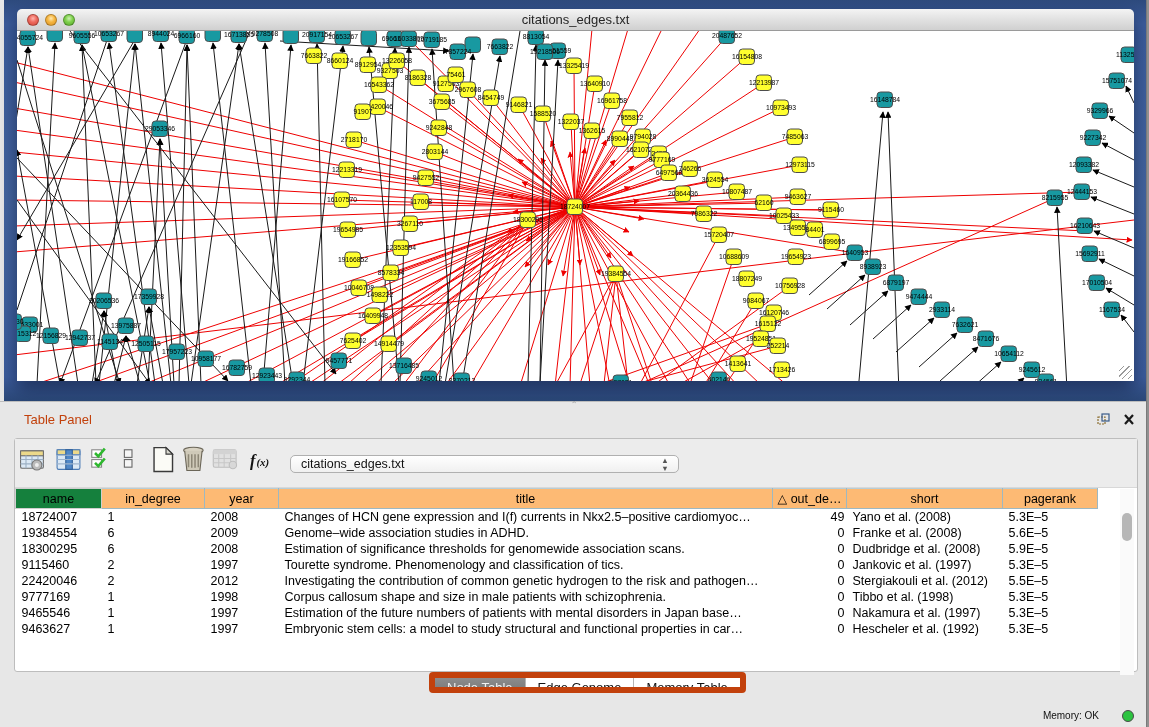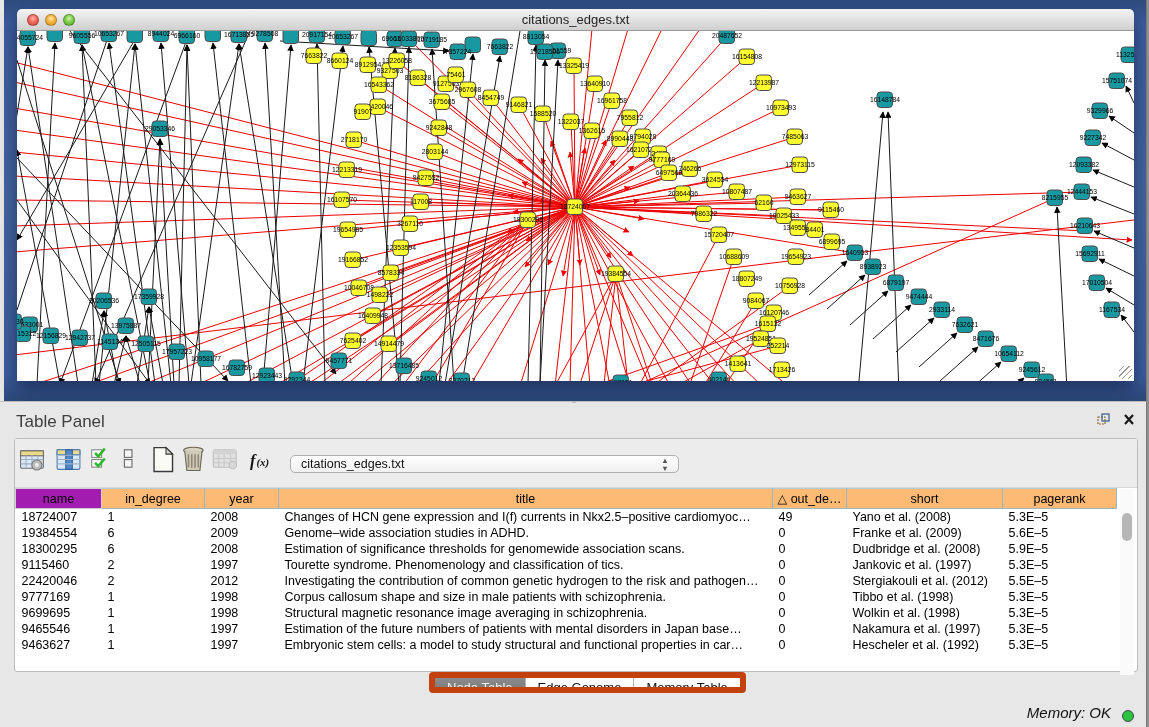--- a/index.html
+++ b/index.html
@@ -12,40 +12,40 @@
   border-bottom:1px solid #9a9a9a; }
 .titlebar .t { position:absolute; left:0; right:0; top:3px; text-align:center; font-size:13px; color:#262626; }
 .tl { position:absolute; top:5px; width:12px; height:12px; border-radius:50%; border:1px solid rgba(0,0,0,.25); }
 .tl.r { left:10px; background:radial-gradient(circle at 50% 35%,#ffb3ab 0%,#ee6a5e 45%,#d3473a 100%); }
 .tl.y { left:28px; background:radial-gradient(circle at 50% 35%,#ffe9b0 0%,#f5b43e 45%,#dc9426 100%); }
 .tl.g { left:46px; background:radial-gradient(circle at 50% 35%,#cdf0b2 0%,#7ed04b 45%,#58a82d 100%); }
 .canvas { position:absolute; left:0; top:22px; width:1117px; height:350px; background:#fff; overflow:hidden; }
 .grip { position:absolute; right:2px; bottom:2px; width:13px; height:13px;
   background:repeating-linear-gradient(135deg,transparent 0 3px,#9a9a9a 3px 4px); }
 .panel { position:absolute; left:0; top:401px; width:1149px; height:326px; background:#e7e7e7; border-top:1px solid #bdbdbd; }
-.ptitle { position:absolute; left:16px; top:10px; font-size:17px; color:#404040; }
+.ptitle { position:absolute; left:24px; top:10px; font-size:13px; color:#c2410c; }
 .pticons { position:absolute; right:12px; top:11px; }
 .tframe { position:absolute; left:14px; top:36px; width:1124px; height:234px; background:#fff; border:1px solid #bdbdbd; border-radius:3px; }
 .toolbar { position:absolute; left:0; top:0; width:100%; height:49px; background:#ececec; border-bottom:1px solid #d8d8d8; }
 .combo { position:absolute; left:275px; top:16px; width:389px; height:18px; border:1px solid #b0b0b0; border-radius:5px;
   background:linear-gradient(180deg,#ffffff,#f0f0f0); font-size:12.5px; color:#111; line-height:17px; padding-left:10px; }
 .stepper { position:absolute; right:7px; top:1px; width:12px; height:16px; font-size:7.5px; color:#555; line-height:8px; text-align:center; }
 table.grid { position:absolute; left:0px; top:49px; border-collapse:collapse; table-layout:fixed; font-size:12.5px; color:#000; width:1082px; }
 table.grid th { height:20px; font-weight:normal; font-size:12.5px; background:#fdba74; border:1px solid #9db8c2; border-top-color:#b7cdd6; text-align:center; overflow:hidden; white-space:nowrap; }
-table.grid th.g { background:#a21caf; border-color:#cfcfcf; }
+table.grid th.g { background:#15803d; border-color:#cfcfcf; }
 table.grid td { height:16px; padding:0 2px 0 6px; overflow:hidden; white-space:nowrap; border:none; }
 .c0 { width:86px; } .c1 { width:103px; } .c2 { width:74px; } .c3 { width:494px; }
-.c4 { width:74px; } .c5 { width:156px; } .c6 { width:114px; }
+.c4 { width:74px;text-align:right; } .c5 { width:156px; } .c6 { width:95px; }
 .vsb { position:absolute; right:3px; top:50px; width:14px; height:186px; background:#fafafa; }
 .vsb .th { position:absolute; left:2px; top:24px; width:10px; height:28px; border-radius:5px; background:#b6b6b6; }
 .tabs { position:absolute; left:429px; top:270px; height:21px; display:flex; font-size:13px; border:6px solid #c2410c; border-radius:4px; overflow:hidden; background:#fff; }
 .tabs .seg { padding:2px 12px 0; height:21px; color:#111; border-left:1px solid #b5b5b5; }
 .tabs .seg:first-child { border-left:none; }
 .tabs .on { background:linear-gradient(180deg,#8c8c8c,#6f6f6f); color:#f2f2f2; }
-.mem { position:absolute; right:38px; bottom:6px; font-size:15px; color:#111;font-style:italic; }
+.mem { position:absolute; right:50px; bottom:6px; font-size:10px; color:#111; }
 .memdot { position:absolute; right:15px; bottom:5px; width:12px; height:12px; border-radius:50%; background:#2cc340; border:1px solid #4a4a4a; }
 .lstrip { position:absolute; left:0; top:0; width:4px; height:401px; background:#e8e8e8; }
 .rstrip { position:fixed; right:0; top:0; width:3.5px; height:727px; background:#909090; border-left:1px solid #7a7a7a; z-index:50; }
 </style></head><body>
 <div class="topzone">
   <div class="bluebg"></div>
   <div class="lstrip"></div>
     <div class="rstrip"></div>
   <div class="macwin">
     <div class="titlebar">
@@ -655,21 +655,21 @@
             <td class="c4">49</td>
             <td class="c5">Yano et al. (2008)</td>
             <td class="c6">5.3E–5</td>
           </tr>
 <tr>
             <td class="c0">19384554</td>
             <td class="c1">6</td>
             <td class="c2">2009</td>
             <td class="c3">Genome–wide association studies in ADHD.</td>
             <td class="c4">0</td>
-            <td class="c5">Franke et al. (2009)</td>
+            <td class="c5">Franke et al. (2008)</td>
             <td class="c6">5.6E–5</td>
           </tr>
 <tr>
             <td class="c0">18300295</td>
             <td class="c1">6</td>
             <td class="c2">2008</td>
             <td class="c3">Estimation of significance thresholds for genomewide association scans.</td>
             <td class="c4">0</td>
             <td class="c5">Dudbridge et al. (2008)</td>
             <td class="c6">5.9E–5</td>
@@ -695,29 +695,20 @@
 <tr>
             <td class="c0">9777169</td>
             <td class="c1">1</td>
             <td class="c2">1998</td>
             <td class="c3">Corpus callosum shape and size in male patients with schizophrenia.</td>
             <td class="c4">0</td>
             <td class="c5">Tibbo et al. (1998)</td>
             <td class="c6">5.3E–5</td>
           </tr>
 <tr>
-            <td class="c0">9699695</td>
-            <td class="c1">1</td>
-            <td class="c2">1998</td>
-            <td class="c3">Structural magnetic resonance image averaging in schizophrenia.</td>
-            <td class="c4">0</td>
-            <td class="c5">Wolkin et al. (1998)</td>
-            <td class="c6">5.3E–5</td>
-          </tr>
-<tr>
             <td class="c0">9465546</td>
             <td class="c1">1</td>
             <td class="c2">1997</td>
             <td class="c3">Estimation of the future numbers of patients with mental disorders in Japan base…</td>
             <td class="c4">0</td>
             <td class="c5">Nakamura et al. (1997)</td>
             <td class="c6">5.3E–5</td>
           </tr>
 <tr>
             <td class="c0">9463627</td>

